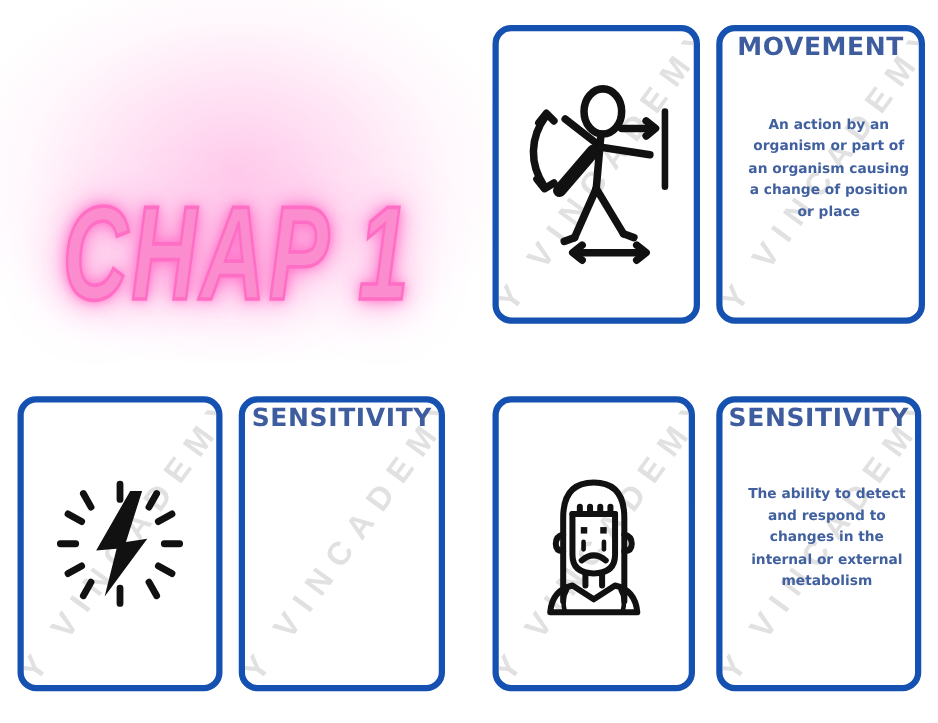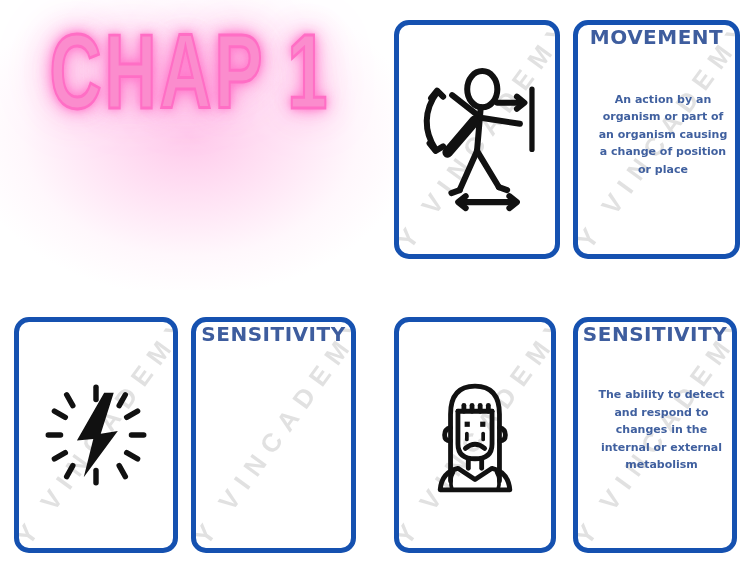--- a/index.html
+++ b/index.html
@@ -11,22 +11,23 @@
     overflow: hidden;
     font-family: "Liberation Sans", sans-serif;
   }
 
   
   .neon-wrap {
     position: absolute;
     left: 10px; top: 30px;
     width: 360px; height: 215px;
     display: flex;
-    align-items: flex-start;
+    align-items: flex-end;
     justify-content: center;
+    font-style: italic;
   }
   .neon-halo {
     position: absolute;
     left: -35px; top: -35px; right: -35px; bottom: -45px;
     background: radial-gradient(ellipse at 50% 48%,
       rgba(255,150,215,0.50) 0%,
       rgba(255,190,230,0.38) 34%,
       rgba(255,225,243,0.25) 55%,
       rgba(255,255,255,0) 74%);
     pointer-events: none;

